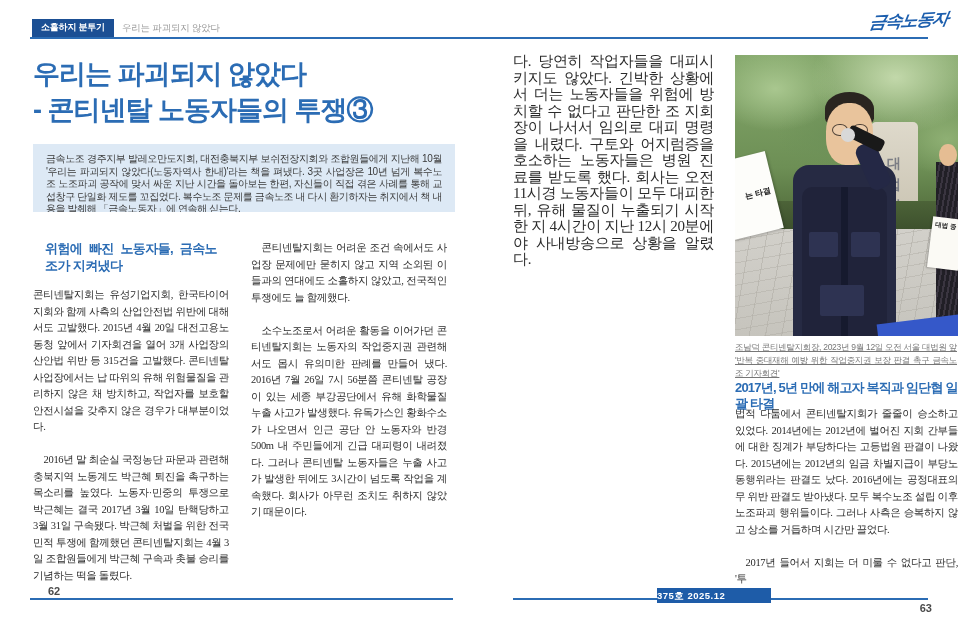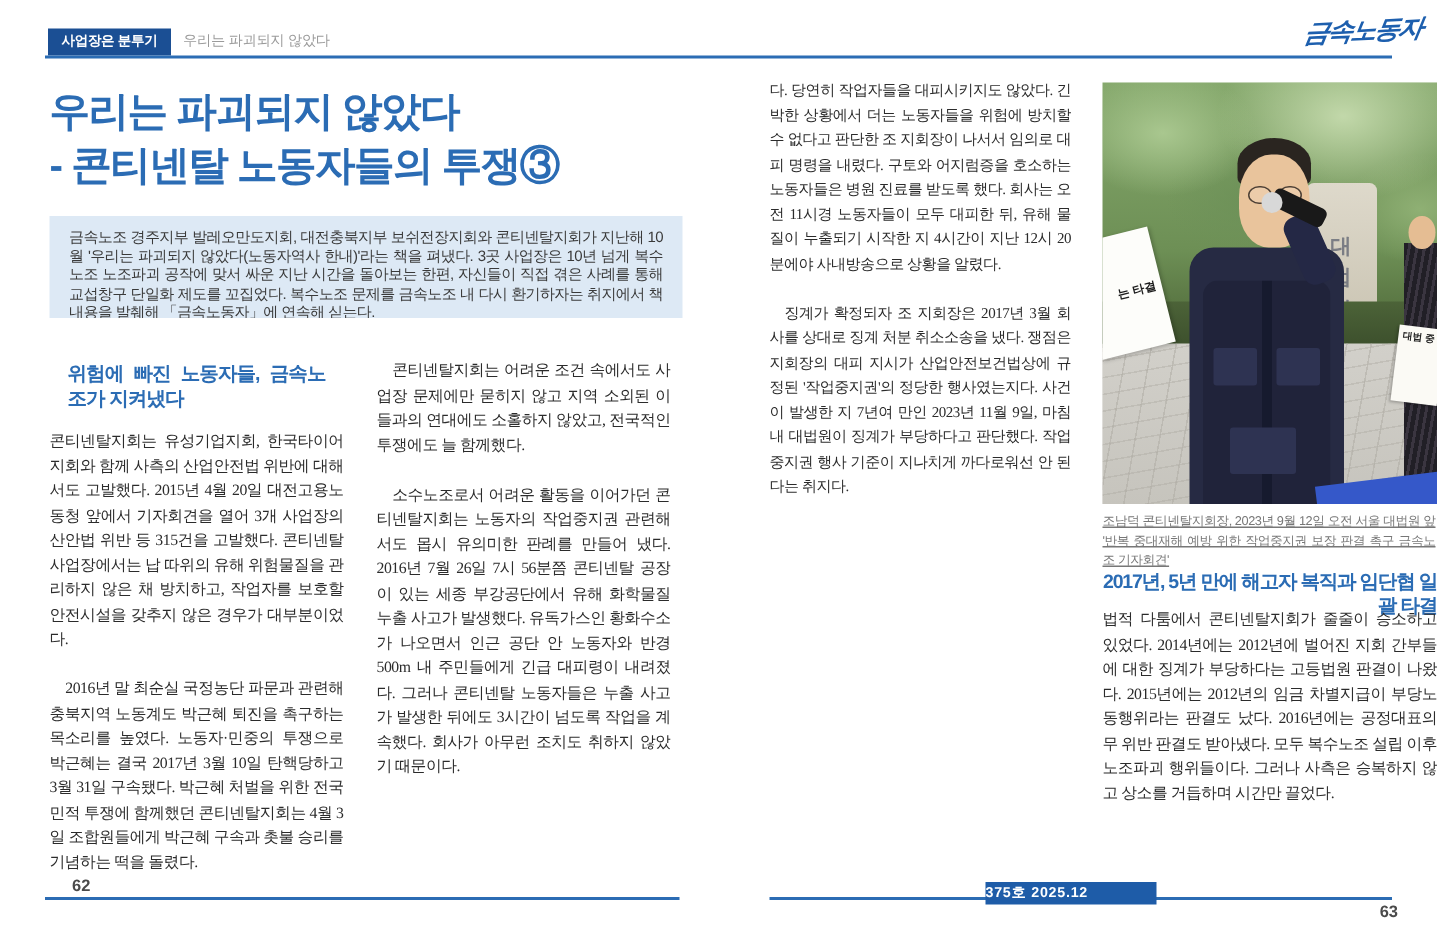--- a/index.html
+++ b/index.html
@@ -34,21 +34,21 @@
     letter-spacing:-0.6px;margin:0 12px 13px;}
   .left-columns p, .main-col p, .sidebar-text p{margin:0;text-indent:1em;}
   .left-columns p + p, .main-col p + p, .sidebar-text p + p{margin-top:16.5px;}
   p.noindent{text-indent:0;}
   .footline-left{position:absolute;left:30px;top:598px;width:423px;height:2px;background:var(--accent);}
   .pagenum-left{position:absolute;left:32px;top:586px;color:#4a4a4a;
     font:bold 11px/1 "Liberation Sans",sans-serif;margin-left:16px;}
 
   
   .main-col{position:absolute;left:513px;top:53px;width:201px;height:537px;overflow:hidden;
-    color:var(--body-ink);font-size:10px;line-height:16.5px;text-align:justify;letter-spacing:-0.3px;}
+    color:var(--body-ink);font-size:15px;line-height:16.5px;text-align:justify;letter-spacing:-0.3px;}
 
   .photo{position:absolute;left:735px;top:55px;width:223px;height:281px;overflow:hidden;
     background:
       radial-gradient(90px 60px at 18% 12%, #a9c78f, transparent 70%),
       radial-gradient(120px 80px at 72% 8%, #c2d8aa, transparent 70%),
       radial-gradient(80px 60px at 45% 28%, #6d9158, transparent 72%),
       radial-gradient(70px 50px at 95% 30%, #8fb074, transparent 72%),
       linear-gradient(180deg,#86a96d 0%,#6d8f55 40%,#55703f 56%,#4a613a 62%,#cfcdc7 62%,#c9c7c0 100%);}
   .photo .monument{position:absolute;left:61%;top:24%;width:21%;height:40%;
     background:linear-gradient(180deg,#ded9cb,#c7c1af);border-radius:5px 5px 0 0;
@@ -93,62 +93,61 @@
     border-radius:50%;}
   .photo .sign-right{position:absolute;right:-1.5%;top:58%;width:14%;height:18%;background:#fbfaf5;
     transform:rotate(7deg);box-shadow:-1px 1px 2px rgba(0,0,0,.25);
     color:#222;font:bold 6.5px/9px "Liberation Sans",sans-serif;padding:3px;}
   .photo .banner{position:absolute;right:-4%;bottom:-4%;width:40%;height:10%;background:#3558c9;
     transform:rotate(-7deg);}
 
   .photo-caption{position:absolute;left:735px;top:341px;width:222px;color:#777;
     font:8.5px/13px "Liberation Sans",sans-serif;text-align:justify;letter-spacing:-0.3px;text-decoration:underline;}
   .sidebar-heading{position:absolute;left:735px;top:380px;width:223px;color:var(--accent);
-    font:bold 13px/16px "Liberation Sans",sans-serif;letter-spacing:-0.8px;text-align:right;}
+    font:bold 13px/16px "Liberation Sans",sans-serif;letter-spacing:-0.8px;}
   .sidebar-text{position:absolute;left:735px;top:406px;width:223px;height:182px;overflow:hidden;
     color:var(--body-ink);font-size:10.5px;line-height:16.5px;text-align:justify;letter-spacing:-0.3px;}
 
   .footline-right{position:absolute;left:513px;top:598px;width:415px;height:2px;background:var(--accent);}
   .issue-box{position:absolute;left:657px;top:588px;width:114px;height:15px;background:var(--footer-blue);
     color:#fff;font:bold 9.5px/15px "Liberation Sans",sans-serif;text-align:left;letter-spacing:0.5px;}
   .pagenum-right{position:absolute;right:26px;top:603px;color:#4a4a4a;
     font:bold 11px/1 "Liberation Sans",sans-serif;}
 </style>
 </head>
 <body>
 
 <div class="spread">
 
-  <span class="series-tag">사업장은 분투기</span>
+  <span class="series-tag">소홀하지 분투기</span>
   <span class="header-subtitle">우리는 파괴되지 않았다</span>
   <span class="magazine-logo">금속노동자</span>
   <div class="header-rule"></div>
 
   <h1 class="page-title">
     <span>우리는 파괴되지 않았다</span><br>
     <span>- 콘티넨탈 노동자들의 투쟁③</span>
   </h1>
 
-  <div class="intro-box">금속노조 경주지부 발레오만도지회, 대전충북지부 보쉬전장지회와 콘티넨탈지회가 지난해 10월 '우리는 파괴되지 않았다(노동자역사 한내)'라는 책을 펴냈다. 3곳 사업장은 10년 넘게 복수노조 노조파괴 공작에 맞서 싸운 지난 시간을 돌아보는 한편, 자신들이 직접 겪은 사례를 통해 교섭창구 단일화 제도를 꼬집었다. 복수노조 문제를 금속노조 내 다시 환기하자는 취지에서 책 내용을 발췌해 「금속노동자」에 연속해 싣는다.</div>
+  <div class="intro-box">금속노조 경주지부 발레오만도지회, 대전충북지부 보쉬전장지회와 조합원들에게 지난해 10월 '우리는 파괴되지 않았다(노동자역사 한내)'라는 책을 펴냈다. 3곳 사업장은 10년 넘게 복수노조 노조파괴 공작에 맞서 싸운 지난 시간을 돌아보는 한편, 자신들이 직접 겪은 사례를 통해 교섭창구 단일화 제도를 꼬집었다. 복수노조 문제를 금속노조 내 다시 환기하자는 취지에서 책 내용을 발췌해 「금속노동자」에 연속해 싣는다.</div>
 
   <div class="left-columns">
     <h2 class="section-heading">위험에 빠진 노동자들, 금속노조가 지켜냈다</h2>
     <p class="noindent">콘티넨탈지회는 유성기업지회, 한국타이어지회와 함께 사측의 산업안전법 위반에 대해서도 고발했다. 2015년 4월 20일 대전고용노동청 앞에서 기자회견을 열어 3개 사업장의 산안법 위반 등 315건을 고발했다. 콘티넨탈 사업장에서는 납 따위의 유해 위험물질을 관리하지 않은 채 방치하고, 작업자를 보호할 안전시설을 갖추지 않은 경우가 대부분이었다.</p>
     <p>2016년 말 최순실 국정농단 파문과 관련해 충북지역 노동계도 박근혜 퇴진을 촉구하는 목소리를 높였다. 노동자·민중의 투쟁으로 박근혜는 결국 2017년 3월 10일 탄핵당하고 3월 31일 구속됐다. 박근혜 처벌을 위한 전국민적 투쟁에 함께했던 콘티넨탈지회는 4월 3일 조합원들에게 박근혜 구속과 촛불 승리를 기념하는 떡을 돌렸다.</p>
     <p>콘티넨탈지회는 어려운 조건 속에서도 사업장 문제에만 묻히지 않고 지역 소외된 이들과의 연대에도 소홀하지 않았고, 전국적인 투쟁에도 늘 함께했다.</p>
     <p>소수노조로서 어려운 활동을 이어가던 콘티넨탈지회는 노동자의 작업중지권 관련해서도 몹시 유의미한 판례를 만들어 냈다. 2016년 7월 26일 7시 56분쯤 콘티넨탈 공장이 있는 세종 부강공단에서 유해 화학물질 누출 사고가 발생했다. 유독가스인 황화수소가 나오면서 인근 공단 안 노동자와 반경 500m 내 주민들에게 긴급 대피령이 내려졌다. 그러나 콘티넨탈 노동자들은 누출 사고가 발생한 뒤에도 3시간이 넘도록 작업을 계속했다. 회사가 아무런 조치도 취하지 않았기 때문이다.</p>
 
   </div>
 
   <div class="footline-left"></div>
   <div class="pagenum-left">62</div>
 
   <div class="main-col">
     <p class="noindent">다. 당연히 작업자들을 대피시키지도 않았다. 긴박한 상황에서 더는 노동자들을 위험에 방치할 수 없다고 판단한 조 지회장이 나서서 임의로 대피 명령을 내렸다. 구토와 어지럼증을 호소하는 노동자들은 병원 진료를 받도록 했다. 회사는 오전 11시경 노동자들이 모두 대피한 뒤, 유해 물질이 누출되기 시작한 지 4시간이 지난 12시 20분에야 사내방송으로 상황을 알렸다.</p>
-    <p>징계가 확정되자 조 지회장은 2017년 3월 회사를 상대로 징계 처분 취소소송을 냈다. 쟁점은 지회장의 대피 지시가 산업안전보건법상에 규정된 '작업중지권'의 정당한 행사였는지다. 사건이 발생한 지 7년여 만인 2023년 11월 9일, 마침내 대법원이 징계가 부당하다고 판단했다. 작업중지권 행사 기준이 지나치게 까다로워선 안 된다는 취지다.</p>
 
   </div>
 
   <div class="photo">
     <div class="monument">
       <span>대법원</span>
     </div>
     <div class="hedge"></div>
     <div class="pavement"></div>
     <div class="sign-left">는 타결</div>
@@ -168,19 +167,20 @@
     <div class="mic"></div>
     <div class="michead"></div>
     <div class="banner"></div>
   </div>
 
   <div class="photo-caption">조남덕 콘티넨탈지회장, 2023년 9월 12일 오전 서울 대법원 앞 '반복 중대재해 예방 위한 작업중지권 보장 판결 촉구 금속노조 기자회견'</div>
 
   <h2 class="sidebar-heading">2017년, 5년 만에 해고자 복직과 임단협 일괄 타결</h2>
   <div class="sidebar-text">
     <p class="noindent">법적 다툼에서 콘티넨탈지회가 줄줄이 승소하고 있었다. 2014년에는 2012년에 벌어진 지회 간부들에 대한 징계가 부당하다는 고등법원 판결이 나왔다. 2015년에는 2012년의 임금 차별지급이 부당노동행위라는 판결도 났다. 2016년에는 공정대표의무 위반 판결도 받아냈다. 모두 복수노조 설립 이후 노조파괴 행위들이다. 그러나 사측은 승복하지 않고 상소를 거듭하며 시간만 끌었다.</p>
+    <p>2017년 들어서 지회는 더 미룰 수 없다고 판단, '투</p>
   </div>
 
   <div class="footline-right"></div>
   <div class="issue-box">375호 2025.12</div>
   <div class="pagenum-right">63</div>
 
 </div>
 
 </body></html>

